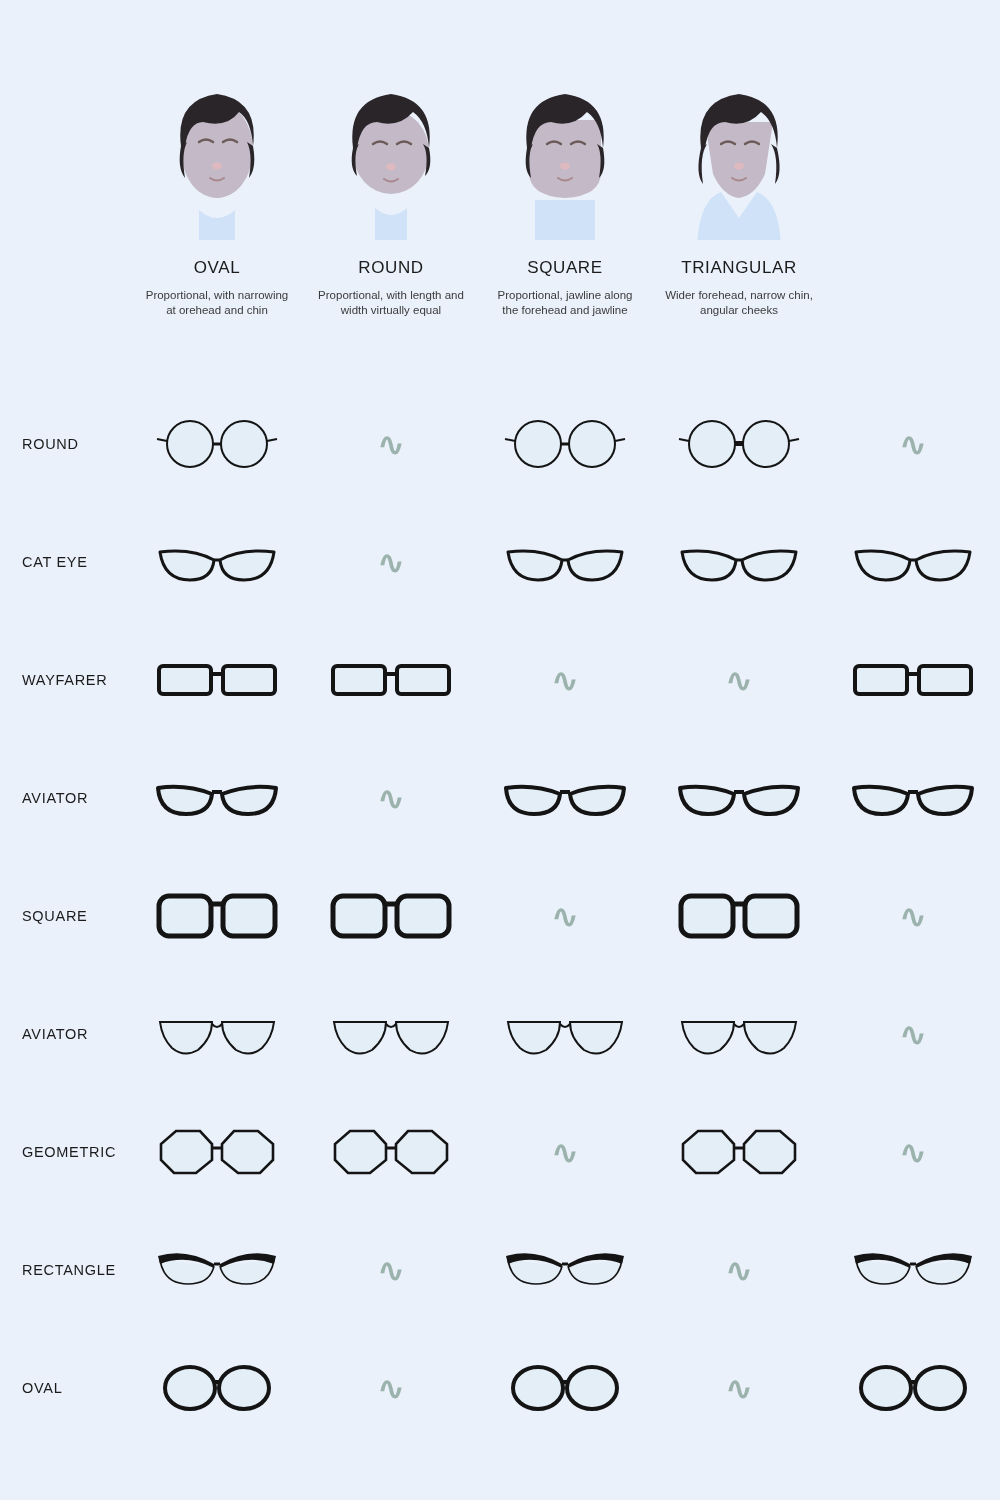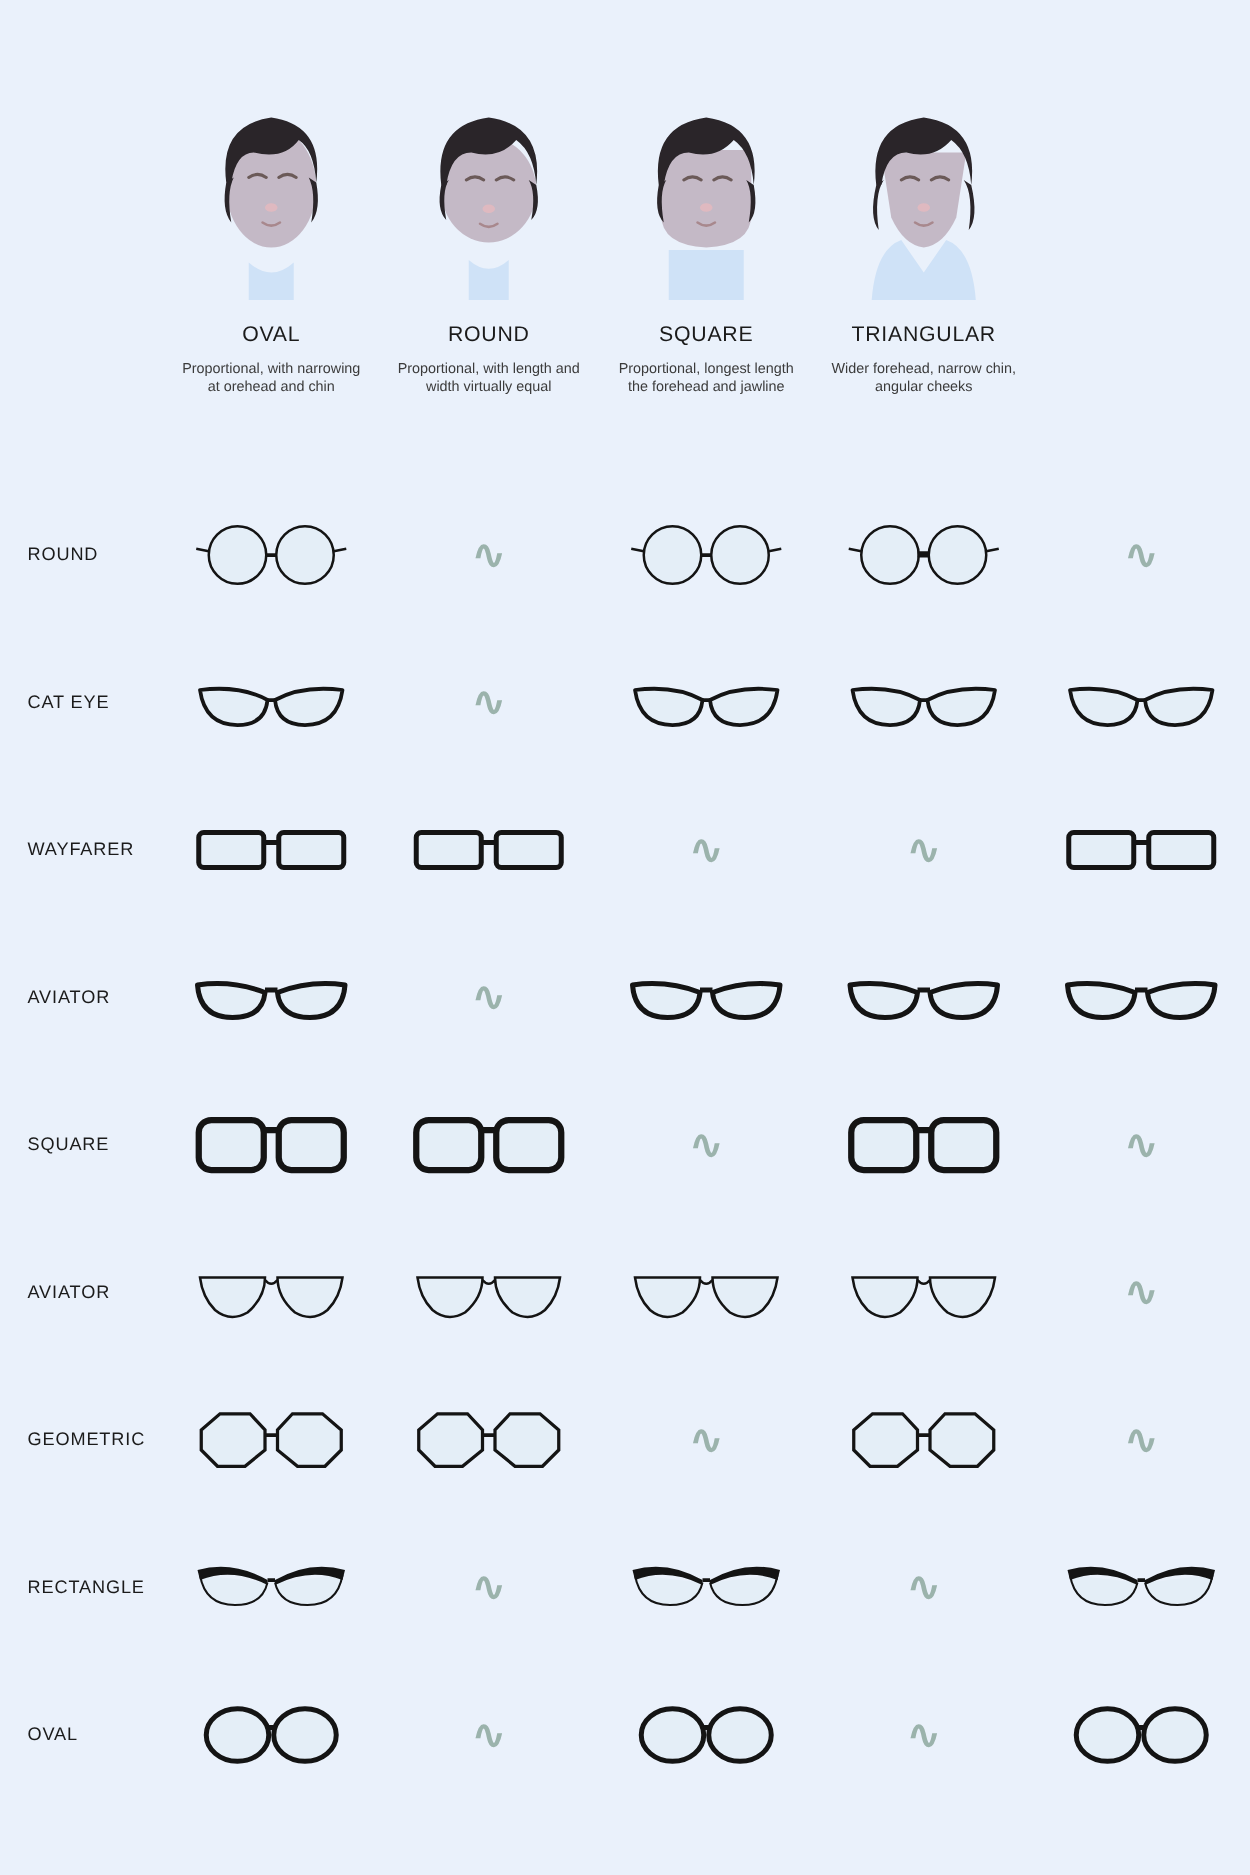--- a/index.html
+++ b/index.html
@@ -143,21 +143,21 @@
           <path d="M32 98 Q26 50 70 44 Q114 50 108 98 Q106 72 92 62 Q78 78 56 72 Q40 72 36 98 Z" fill="#2a2529"></path>
           <path d="M32 98 Q28 120 36 128 Q32 104 38 94 Z" fill="#2a2529"></path>
           <path d="M108 98 Q112 120 104 128 Q108 104 102 94 Z" fill="#2a2529"></path>
           <path d="M52 94 Q59 89 66 94" stroke="#6b5a58" stroke-width="2.4" fill="none" stroke-linecap="round"></path>
           <path d="M76 94 Q83 89 90 94" stroke="#6b5a58" stroke-width="2.4" fill="none" stroke-linecap="round"></path>
           <ellipse cx="70" cy="116" rx="5" ry="3.4" fill="#e8b9bd" opacity="0.75"></ellipse>
           <path d="M63 128 Q70 133 77 128" stroke="#a8888d" stroke-width="2" fill="none" stroke-linecap="round"></path>
         </svg>
       </div>
       <div class="face-title">SQUARE</div>
-      <div class="face-desc">Proportional, longest length the forehead and jawline</div>
+      <div class="face-desc">Proportional, jawline along the forehead and jawline</div>
     </div>
 
     <div class="face-col">
       <div class="face-art">
         <svg viewBox="0 0 140 190" width="140" height="190">
           <path d="M28 196 Q30 150 52 142 L70 168 L88 142 Q110 150 112 196 Z" fill="#cfe2f7"></path>
           <path d="M36 72 L104 72 L96 124 Q86 146 70 148 Q54 146 44 124 Z" fill="#c4b9c6"></path>
           <path d="M32 98 Q26 50 70 44 Q114 50 108 98 Q106 72 92 62 Q78 78 56 72 Q40 72 36 98 Z" fill="#2a2529"></path>
           <path d="M32 98 Q26 124 34 134 Q30 106 38 94 Z" fill="#2a2529"></path>
           <path d="M108 98 Q114 124 106 134 Q110 106 102 94 Z" fill="#2a2529"></path>

